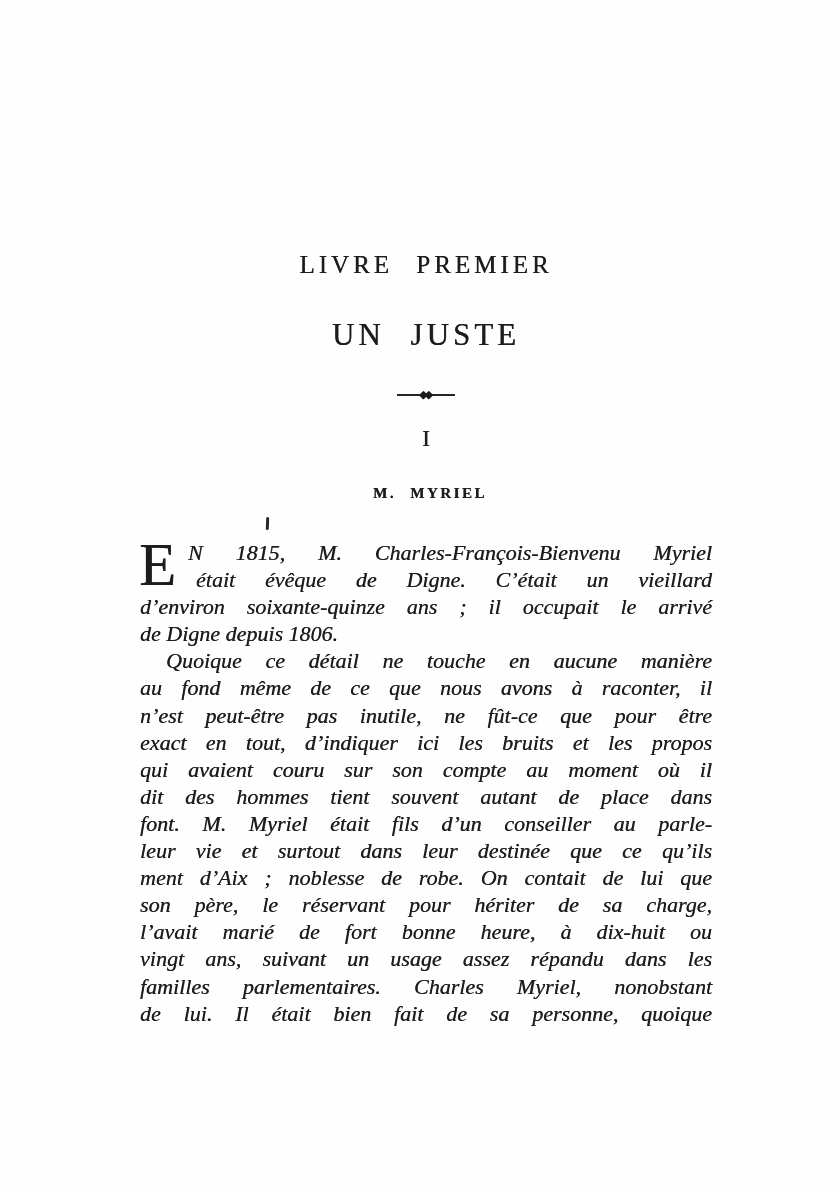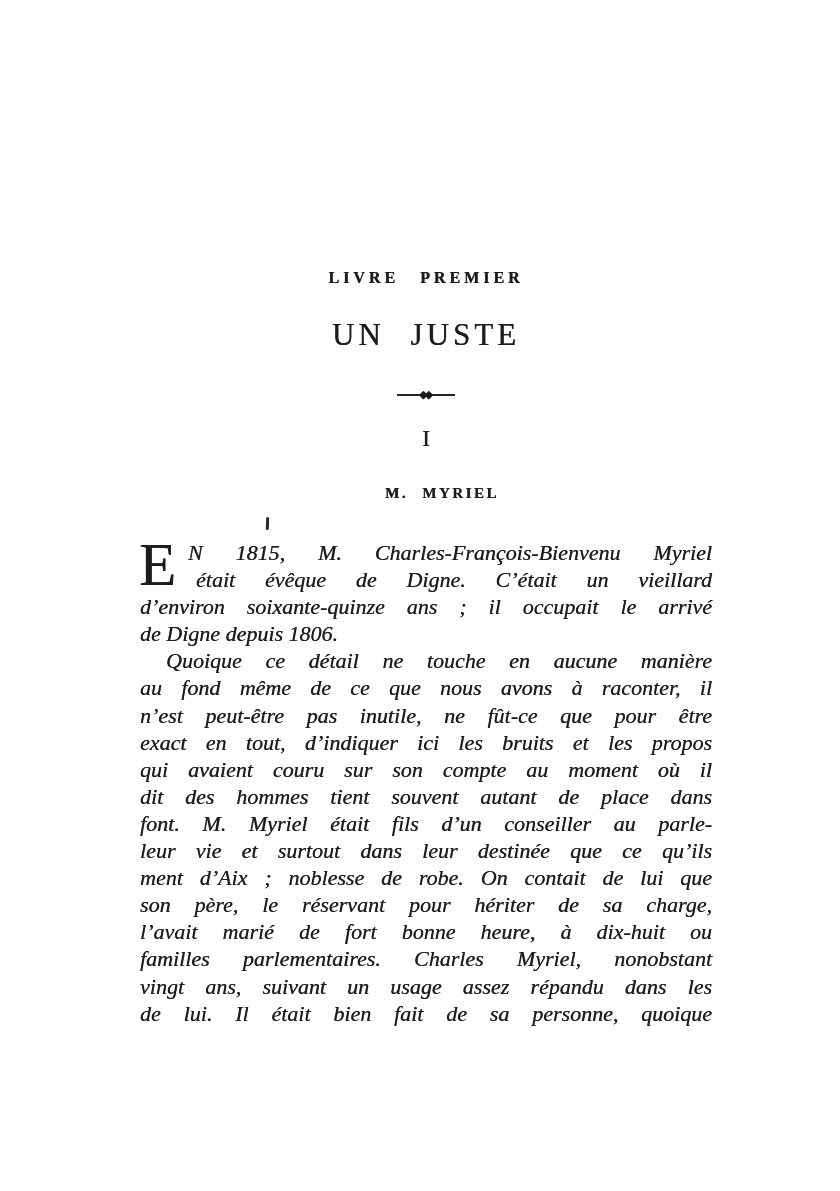--- a/index.html
+++ b/index.html
@@ -16,25 +16,24 @@
     background: #fefefe;
     text-shadow: 0.35px 0 0 rgba(30,28,26,0.85);
   }
   
   .headings {
     position: absolute;
     left: 140px; top: 0; width: 572px;
     text-align: center;
   }
   .book-title {
-    position: absolute; left: 0; top: 270px; width: 100%;
-    font-size: 16px; line-height: 1;
+    position: absolute; left: 0; top: 252px; width: 100%;
+    font-size: 25px; line-height: 1;
     letter-spacing: 4px; word-spacing: 13px;
     white-space: nowrap;
-    font-weight: bold;
   }
   .part-title {
     position: absolute; left: 0; top: 319px; width: 100%;
     font-size: 31px; line-height: 1;
     letter-spacing: 4px; word-spacing: 14px;
     white-space: nowrap;
   }
   .divider {
     position: absolute; left: 0; top: 389px; width: 100%;
     display: flex; align-items: center; justify-content: center;
@@ -50,21 +49,21 @@
     letter-spacing: -3px;
     margin: 0 -1px 0 -2px;
     color: #1b1917;
     transform: translateY(-0.5px);
   }
   .chapter-number {
     position: absolute; left: 0; top: 426px; width: 100%;
     font-size: 24px; line-height: 1;
   }
   .chapter-title {
-    position: absolute; left: 16px; top: 486px; width: 100%;
+    position: absolute; left: 4px; top: 486px; width: 100%;
     font-size: 15px; line-height: 1;
     font-weight: bold;
     letter-spacing: 2.5px; word-spacing: 8px;
   }
   
   .stray-mark {
     position: absolute; left: 266px; top: 517px;
     width: 3px; height: 13px;
     background: #2b2926;
     border-radius: 1.5px;
@@ -130,19 +129,19 @@
       <div class="tl">au fond même de ce que nous avons à raconter, il</div>
       <div class="tl">n’est peut-être pas inutile, ne fût-ce que pour être</div>
       <div class="tl">exact en tout, d’indiquer ici les bruits et les propos</div>
       <div class="tl">qui avaient couru sur son compte au moment où il</div>
       <div class="tl">dit des hommes tient souvent autant de place dans</div>
       <div class="tl">font. M. Myriel était fils d’un conseiller au parle-</div>
       <div class="tl">leur vie et surtout dans leur destinée que ce qu’ils</div>
       <div class="tl">ment d’Aix ; noblesse de robe. On contait de lui que</div>
       <div class="tl">son père, le réservant pour hériter de sa charge,</div>
       <div class="tl">l’avait marié de fort bonne heure, à dix-huit ou</div>
+      <div class="tl">vingt ans, suivant un usage assez répandu dans les</div>
       <div class="tl">familles parlementaires. Charles Myriel, nonobstant</div>
-      <div class="tl">vingt ans, suivant un usage assez répandu dans les</div>
       <div class="tl">de lui. Il était bien fait de sa personne, quoique</div>
     </div>
 
   </div>
 </div>
 
 </body></html>

